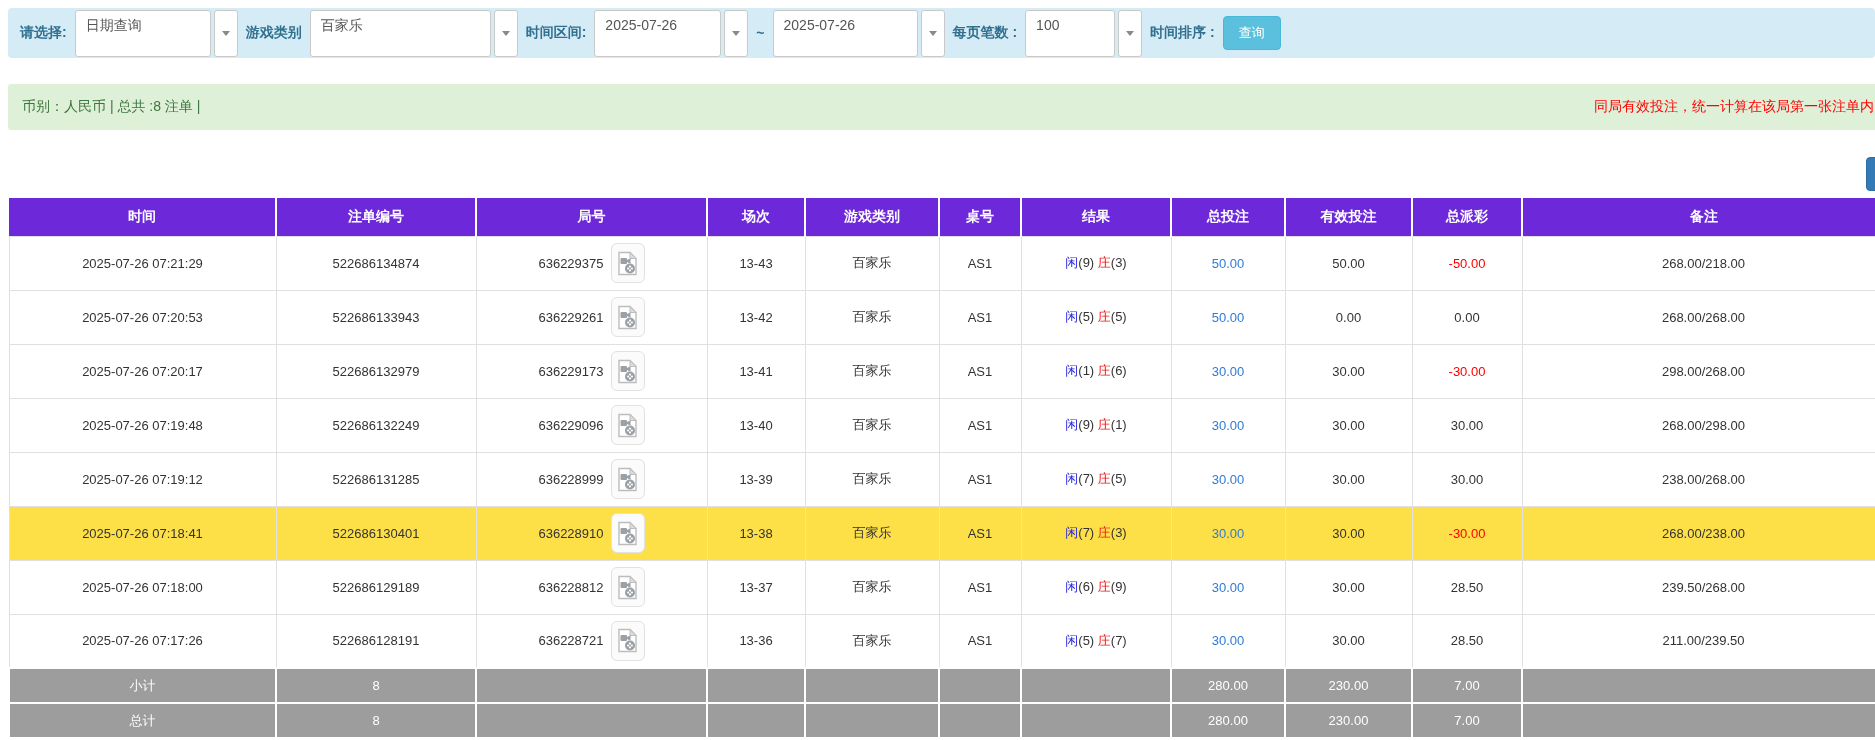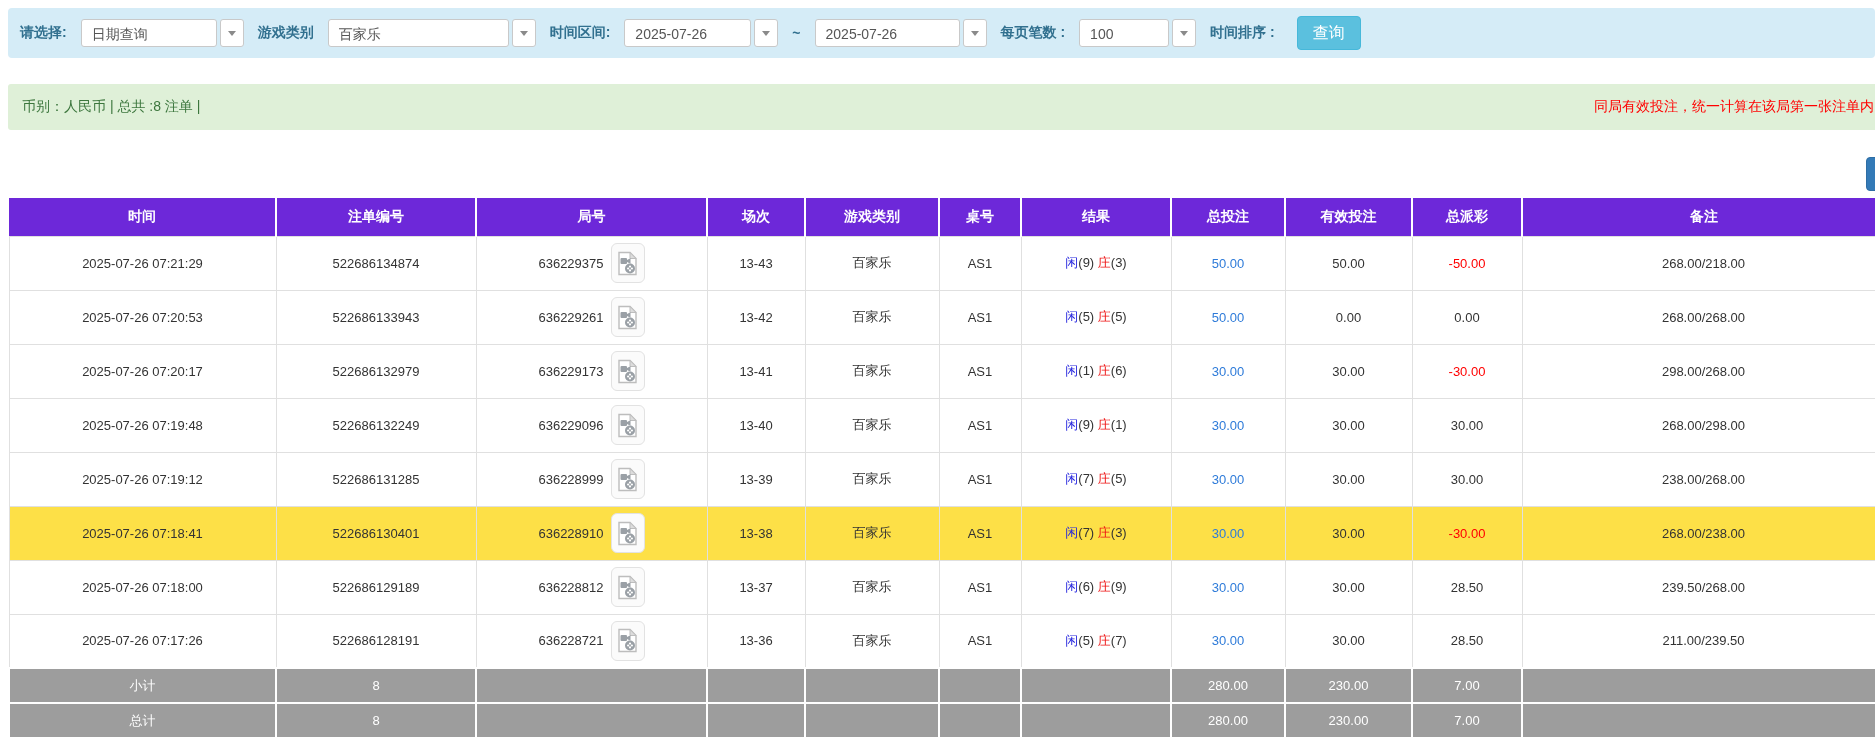--- a/index.html
+++ b/index.html
@@ -2,33 +2,33 @@
 <html><head>
 <meta charset="utf-8">
 <style>
   * { margin:0; padding:0; box-sizing:border-box; }
   html,body { width:1875px; height:740px; overflow:hidden; background:#fff;
               font-family:"Liberation Sans", sans-serif; position:relative; }
 
   
   .toolbar { position:absolute; left:8px; top:8px; width:1867px; height:50px;
              background:#d5ecf7; border-radius:4px; display:flex; align-items:center;
-             padding:0 12px; gap:14px; white-space:nowrap; }
+             padding:0 12px; gap:8px; white-space:nowrap; }
   .flabel { font-size:14px; font-weight:bold; color:#31708f; }
-  .combo { display:flex; align-items:stretch; height:28px; }
+  .combo { display:flex; align-items:stretch; height:47px; }
   .combo-text { background:#fff; border:1px solid #c9c9c9; border-radius:3px;
                 font-size:14px; color:#555; line-height:28px; padding:0 10px;
                 overflow:hidden; }
   .combo-caret { width:24px; margin-left:3px; background:#fff; border:1px solid #c9c9c9;
                  border-radius:3px; display:flex; align-items:center; justify-content:center; }
   .caret { width:0; height:0; border-left:4px solid transparent; border-right:4px solid transparent;
            border-top:5px solid #8a8a8a; }
   .tilde { font-size:14px; color:#31708f; font-weight:bold; }
   .search-btn { height:34px; padding:2px 15px; background:#5bc0de; border:1px solid #46b8da;
-                border-radius:4px; color:#fff; font-size:16px; cursor:pointer;margin-left:8px; }
+                border-radius:4px; color:#fff; font-size:13px; cursor:pointer; }
 
   
   .summary-bar { position:absolute; left:8px; top:84px; width:1880px; height:46px;
                  background:#dff0d8; border-radius:3px; display:flex; align-items:center;
                  justify-content:space-between; padding:0 14px; font-size:14px; }
   .summary-left { color:#3c763d; }
   .summary-notice { color:#f00; }
 
   
   .edge-button { position:absolute; left:1866px; top:157px; width:46px; height:34px;

